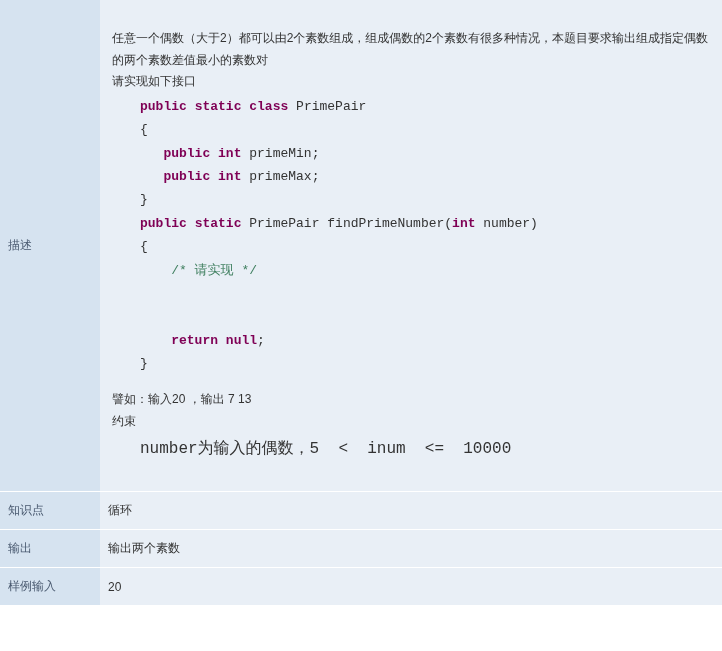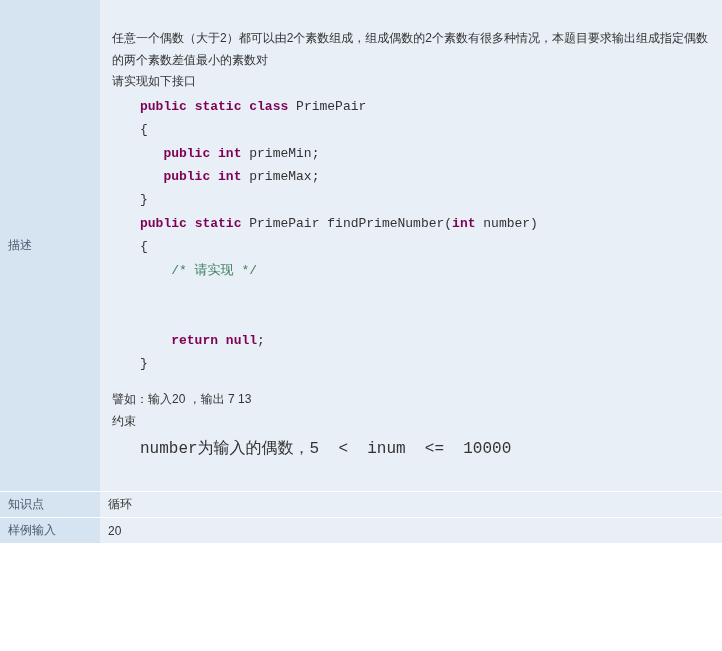--- a/index.html
+++ b/index.html
@@ -12,21 +12,21 @@
   }
   table.problem {
     width: 100%;
     border-collapse: collapse;
   }
   table.problem > tbody > tr {
     border-bottom: 1px solid #fff;
   }
   table.problem td {
     vertical-align: middle;
-    padding: 4px 8px;
+    padding: 10px 8px;
   }
   td.label {
     width: 100px;
     background: #d6e3f0;
     color: #4a5a70;
     font-size: 12px;
   }
   td.content {
     background: #e9eff6;
     color: #333;
@@ -91,20 +91,24 @@
     </tr>
 
     <tr>
       <td class="label">知识点</td>
       <td class="content">循环</td>
     </tr>
 
 
 
 
+    <tr>
+      <td class="label">输出</td>
+      <td class="content">输出两个素数</td>
+    </tr>
 
     <tr>
       <td class="label">样例输入</td>
       <td class="content bubble-wrap">
         <span>20</span>
         
       </td>
     </tr>
 
   </tbody>

